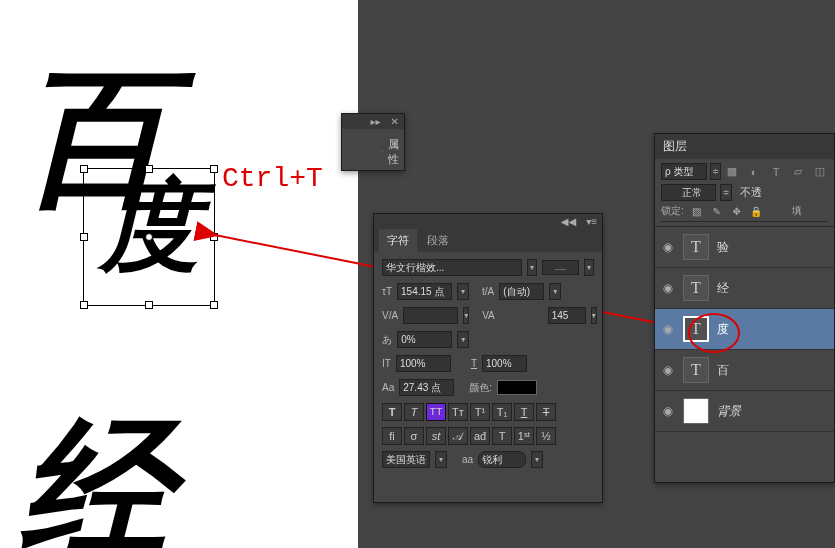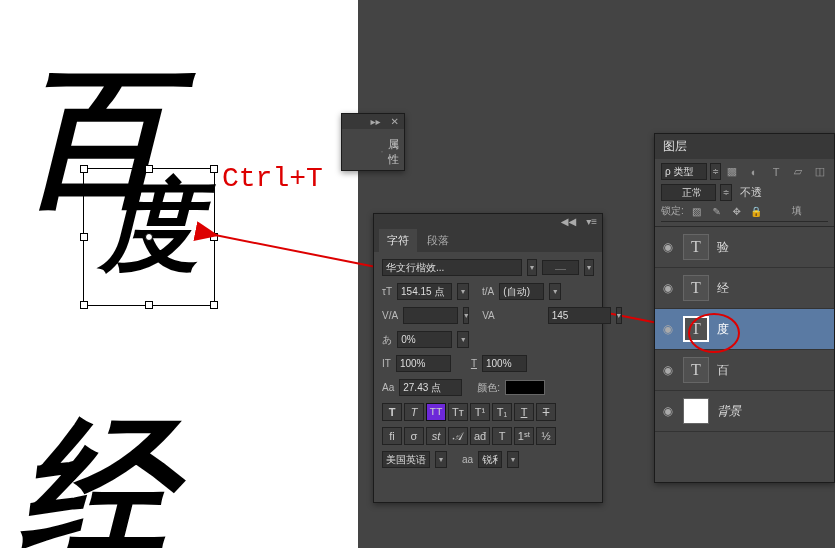--- a/index.html
+++ b/index.html
@@ -146,37 +146,37 @@
       <div class="dd">▾</div>
       <span class="field-label" style="margin-left:8px">t/A</span>
       <input class="input" style="width: 45px;" value="(自动)">
       <div class="dd">▾</div>
     </div>
     <div class="row">
       <span class="field-label">V/A</span>
       <input class="input" style="width: 55px;" value="">
       <div class="dd">▾</div>
       <span class="field-label" style="margin-left:8px">VA</span>
-      <input class="input" style="width: 63px; margin-left: 48px;" value="145">
+      <input class="input" style="width: 38px; margin-left: 48px;" value="145">
       <div class="dd">▾</div>
     </div>
     <div class="row">
       <span class="field-label">あ</span>
       <input class="input" style="width: 55px;" value="0%">
       <div class="dd">▾</div>
     </div>
     <div class="row">
       <span class="field-label">IT</span>
       <input class="input" style="width: 55px;" value="100%">
       <span class="field-label" style="margin-left:15px;text-decoration:underline">T</span>
       <input class="input" style="width: 45px;" value="100%">
     </div>
     <div class="row">
       <span class="field-label">Aa</span>
-      <input class="input" style="width: 63px;" value="27.43 点">
+      <input class="input" style="width: 55px;" value="27.43 点">
       <span class="field-label" style="margin-left:10px">颜色:</span>
       <div class="swatch"></div>
     </div>
     <div class="icon-row">
       <div class="icon-btn">
           <b>T</b>
         </div>
       <div class="icon-btn">
           <i>T</i>
         </div>
@@ -200,21 +200,21 @@
       <div class="icon-btn">𝒜</div>
       <div class="icon-btn">ađ</div>
       <div class="icon-btn">T</div>
       <div class="icon-btn">1ˢᵗ</div>
       <div class="icon-btn">½</div>
     </div>
     <div class="row">
       <input class="input" style="width: 48px;" value="美国英语">
       <div class="dd">▾</div>
       <span class="field-label" style="margin-left:10px">aa</span>
-      <input class="input" style="width: 24px;" value="锐利">
+      <input class="input" style="width: 48px; border-radius: 7px;" value="锐利">
       <div class="dd">▾</div>
     </div>
   </div>
 </div>
 
 <div class="panel panel-layers">
   <div class="layers-head">图层</div>
   <div class="layers-controls">
     <div class="layer-kind">
       <input class="input" style="width: 46px;" value="ρ 类型">

